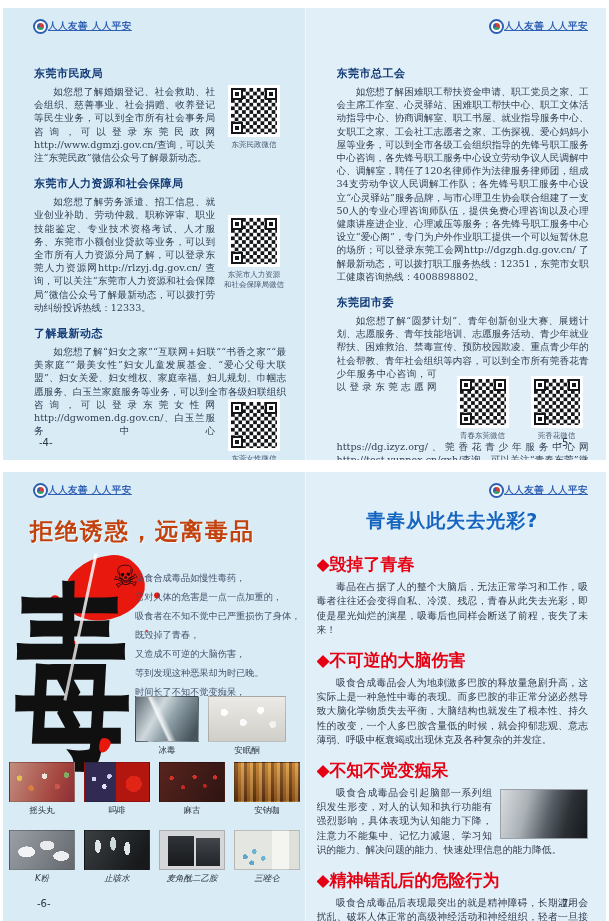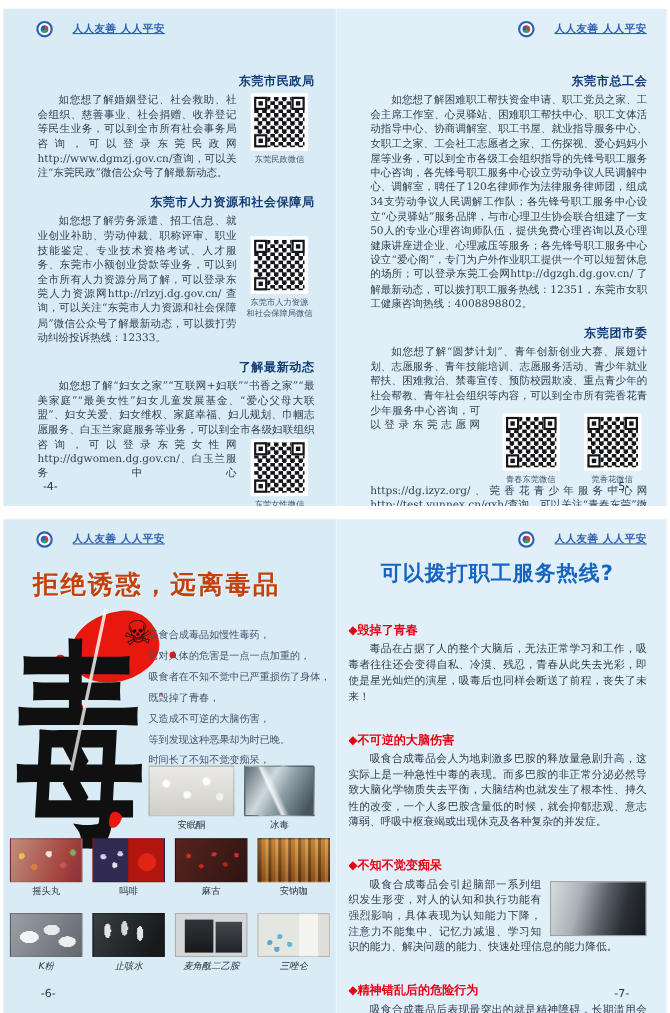--- a/index.html
+++ b/index.html
@@ -7,33 +7,33 @@
   *{box-sizing:border-box;}
 
   .spread{position:relative;margin:0 3px;background:#d9ecf6;overflow:hidden;}
   #spread-top{height:452px;margin-top:8px;}
   #spread-bottom{height:449px;margin-top:12px;}
   .page{position:absolute;top:0;bottom:0;width:50%;}
   .page.left{left:0;}
   .page.right{right:0;background:rgba(255,255,255,.22);box-shadow:inset 1px 0 0 rgba(255,255,255,.55);}
 
   
-  .brand{position:absolute;top:11px;display:flex;align-items:center;gap:18px;}
+  .brand{position:absolute;top:11px;display:flex;align-items:center;gap:0;}
   .brand.atleft{left:30px;}
   .brand.atright{right:18px;}
   .logo{width:15px;height:15px;border-radius:50%;border:2px solid #2f5fb3;background:#fff;position:relative;flex:0 0 auto;}
   .logo::after{content:"";position:absolute;inset:2px;border-radius:50%;background:conic-gradient(#c94436 0 120deg,#2e9e6b 120deg 240deg,#2f5fb3 240deg 360deg);}
   .brand .txt{font-size:9.5px;color:#2f5fb3;font-weight:bold;text-decoration:underline;letter-spacing:.5px;white-space:nowrap;}
 
   
   .col{position:absolute;top:58px;width:252px;}
   .col.cl{left:31px;}
   .col.cr{left:336px;}
   .sec{margin-bottom:12px;overflow:hidden;}
-  .sec h3{margin:0 0 4px;font-size:11px;color:#123a75;font-weight:bold;letter-spacing:.5px;text-align:right;}
+  .sec h3{margin:0 0 4px;font-size:11px;color:#123a75;font-weight:bold;letter-spacing:.5px;}
   .secbody{font-size:9.6px;line-height:13.2px;color:#323c52;text-align:justify;font-family:"DejaVu Serif",serif;}
   .secbody p{margin:0;text-indent:2em;}
 
   
   .qrbox{width:64px;text-align:center;}
   .qr{width:52px;height:52px;margin:0 auto;position:relative;border:3px solid #fff;
       background-color:#fff;background-image:repeating-conic-gradient(#15161a 0% 25%,#fff 0% 50%);background-size:7.4px 7.4px;}
   .f{position:absolute;width:12px;height:12px;border:2px solid #15161a;background:#fff;}
   .f::after{content:"";position:absolute;inset:2px;background:#15161a;}
   .f.tl{top:0;left:0}.f.tr{top:0;right:0}.f.bl{bottom:0;left:0}
@@ -114,21 +114,21 @@
   .d10{background-color:#e4e6e1;
        background-image:radial-gradient(circle 3.5px at 16% 68%,#5fa8c9 70%,transparent 71%),
        radial-gradient(circle 3.5px at 30% 54%,#6db3d2 70%,transparent 71%),
        radial-gradient(circle 3.5px at 26% 84%,#5fa8c9 70%,transparent 71%),
        radial-gradient(circle 3.5px at 44% 72%,#6db3d2 70%,transparent 71%),
        linear-gradient(90deg,rgba(0,0,0,0) 58%,#f4f5f0 58% 84%,#dfe0da 84%);}
 
   
   .p7col{position:absolute;left:12px;right:18px;top:36px;}
   .p7-title{margin:0 0 8px;text-align:center;font-size:19px;font-weight:900;color:#1565c0;letter-spacing:1px;}
-  .dsec h4{margin:23px 0 4px;font-size:11px;color:#e60013;font-weight:bold;}
+  .dsec h4{margin:11px 0 4px;font-size:17px;color:#e60013;font-weight:bold;}
   .dsec p{margin:0;font-size:9.8px;line-height:14.4px;color:#333a50;text-indent:2em;text-align:justify;font-family:"DejaVu Serif",serif;}
   .dsec{overflow:hidden;}
   .bw-photo{float:right;width:88px;height:50px;margin:3px 0 2px 8px;border:1px solid #9aa0a6;
             background:linear-gradient(105deg,#d8dcdf 0%,#aab1b6 30%,#585f66 55%,#2c3136 75%,#15181b 100%);}
 </style>
 </head>
 <body>
 
 <div class="spread" id="spread-top">
 
@@ -262,27 +262,27 @@
       <div>吸食合成毒品如慢性毒药，</div>
       <div>它对人体的危害是一点一点加重的，</div>
       <div>吸食者在不知不觉中已严重损伤了身体，</div>
       <div>既毁掉了青春，</div>
       <div>又造成不可逆的大脑伤害，</div>
       <div>等到发现这种恶果却为时已晚。</div>
       <div>时间长了不知不觉变痴呆，</div>
     </div>
 
     <div class="drugrow" id="row1">
+      <div class="drugcell w1">
+        <div class="photo d1"></div>
+        <div class="cap">冰毒</div>
+      </div>
       <div class="drugcell w2">
         <div class="photo d2"></div>
         <div class="cap">安眠酮</div>
-      </div>
-      <div class="drugcell w1">
-        <div class="photo d1"></div>
-        <div class="cap">冰毒</div>
       </div>
     </div>
 
     <div class="drugrow" id="row2">
       <div class="drugcell">
         <div class="photo d3"></div>
         <div class="cap">摇头丸</div>
       </div>
       <div class="drugcell">
         <div class="photo d4"></div>
@@ -320,21 +320,21 @@
     <div class="pagenum pn-l" style="left:34px">-6-</div>
   </div>
 
   <div class="page right">
     <div class="brand atright">
       <span class="logo"></span>
       <span class="txt">人人友善 人人平安</span>
     </div>
 
     <div class="p7col">
-      <h2 class="p7-title">可以拨打职工服务热线?</h2>
+      <h2 class="p7-title">青春从此失去光彩?</h2>
 
       <div class="dsec">
         <h4>◆毁掉了青春</h4>
         <p>毒品在占据了人的整个大脑后，无法正常学习和工作，吸毒者往往还会变得自私、冷漠、残忍，青春从此失去光彩，即使是星光灿烂的演星，吸毒后也同样会断送了前程，丧失了未来！</p>
       </div>
 
       <div class="dsec">
         <h4>◆不可逆的大脑伤害</h4>
         <p>吸食合成毒品会人为地刺激多巴胺的释放量急剧升高，这实际上是一种急性中毒的表现。而多巴胺的非正常分泌必然导致大脑化学物质失去平衡，大脑结构也就发生了根本性、持久性的改变，一个人多巴胺含量低的时候，就会抑郁悲观、意志薄弱、呼吸中枢衰竭或出现休克及各种复杂的并发症。</p>
       </div>

